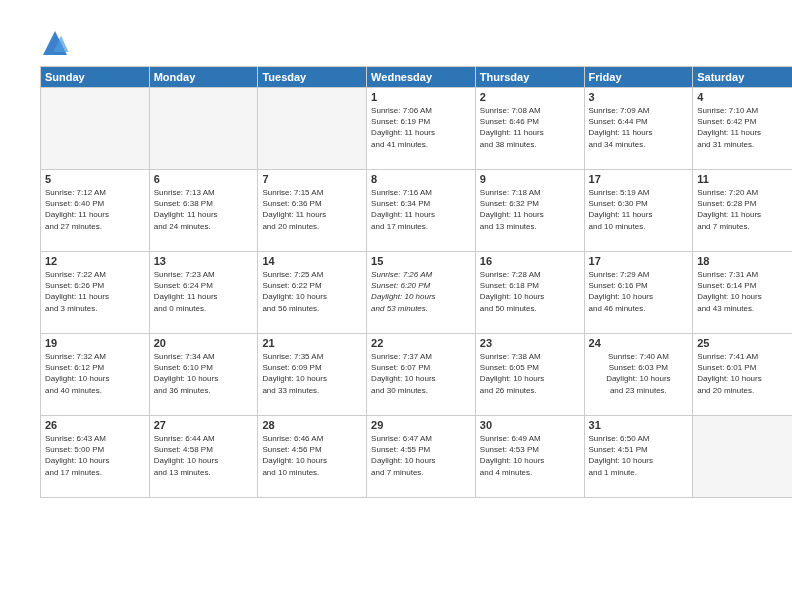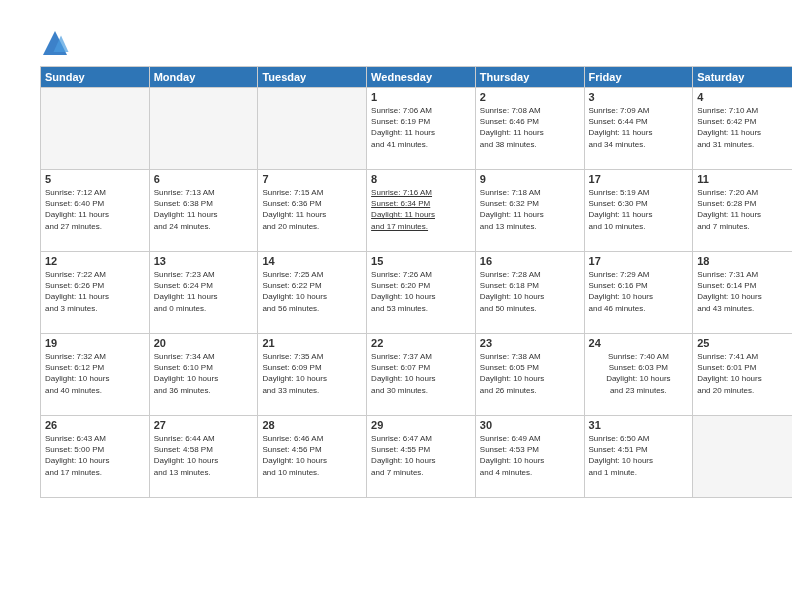--- a/index.html
+++ b/index.html
@@ -180,21 +180,21 @@
           </td>
           <td>
             <div class="day-number">7</div>
             <div class="day-info" style="white-space: pre-line;">Sunrise: 7:15 AM
 Sunset: 6:36 PM
 Daylight: 11 hours
 and 20 minutes.</div>
           </td>
           <td>
             <div class="day-number">8</div>
-            <div class="day-info" style="white-space: pre-line; text-decoration: underline;">Sunrise: 7:16 AM
+            <div class="day-info" style="white-space: pre-line;">Sunrise: 7:16 AM
 Sunset: 6:34 PM
 Daylight: 11 hours
 and 17 minutes.</div>
           </td>
           <td>
             <div class="day-number">9</div>
             <div class="day-info" style="white-space: pre-line;">Sunrise: 7:18 AM
 Sunset: 6:32 PM
 Daylight: 11 hours
 and 13 minutes.</div>
@@ -231,21 +231,21 @@
           </td>
           <td>
             <div class="day-number">14</div>
             <div class="day-info" style="white-space: pre-line;">Sunrise: 7:25 AM
 Sunset: 6:22 PM
 Daylight: 10 hours
 and 56 minutes.</div>
           </td>
           <td>
             <div class="day-number">15</div>
-            <div class="day-info" style="white-space: pre-line;">Sunrise: 7:26 AM
+            <div class="day-info" style="white-space: pre-line; font-style: italic;">Sunrise: 7:26 AM
 Sunset: 6:20 PM
 Daylight: 10 hours
 and 53 minutes.</div>
           </td>
           <td>
             <div class="day-number">16</div>
             <div class="day-info" style="white-space: pre-line;">Sunrise: 7:28 AM
 Sunset: 6:18 PM
 Daylight: 10 hours
 and 50 minutes.</div>

